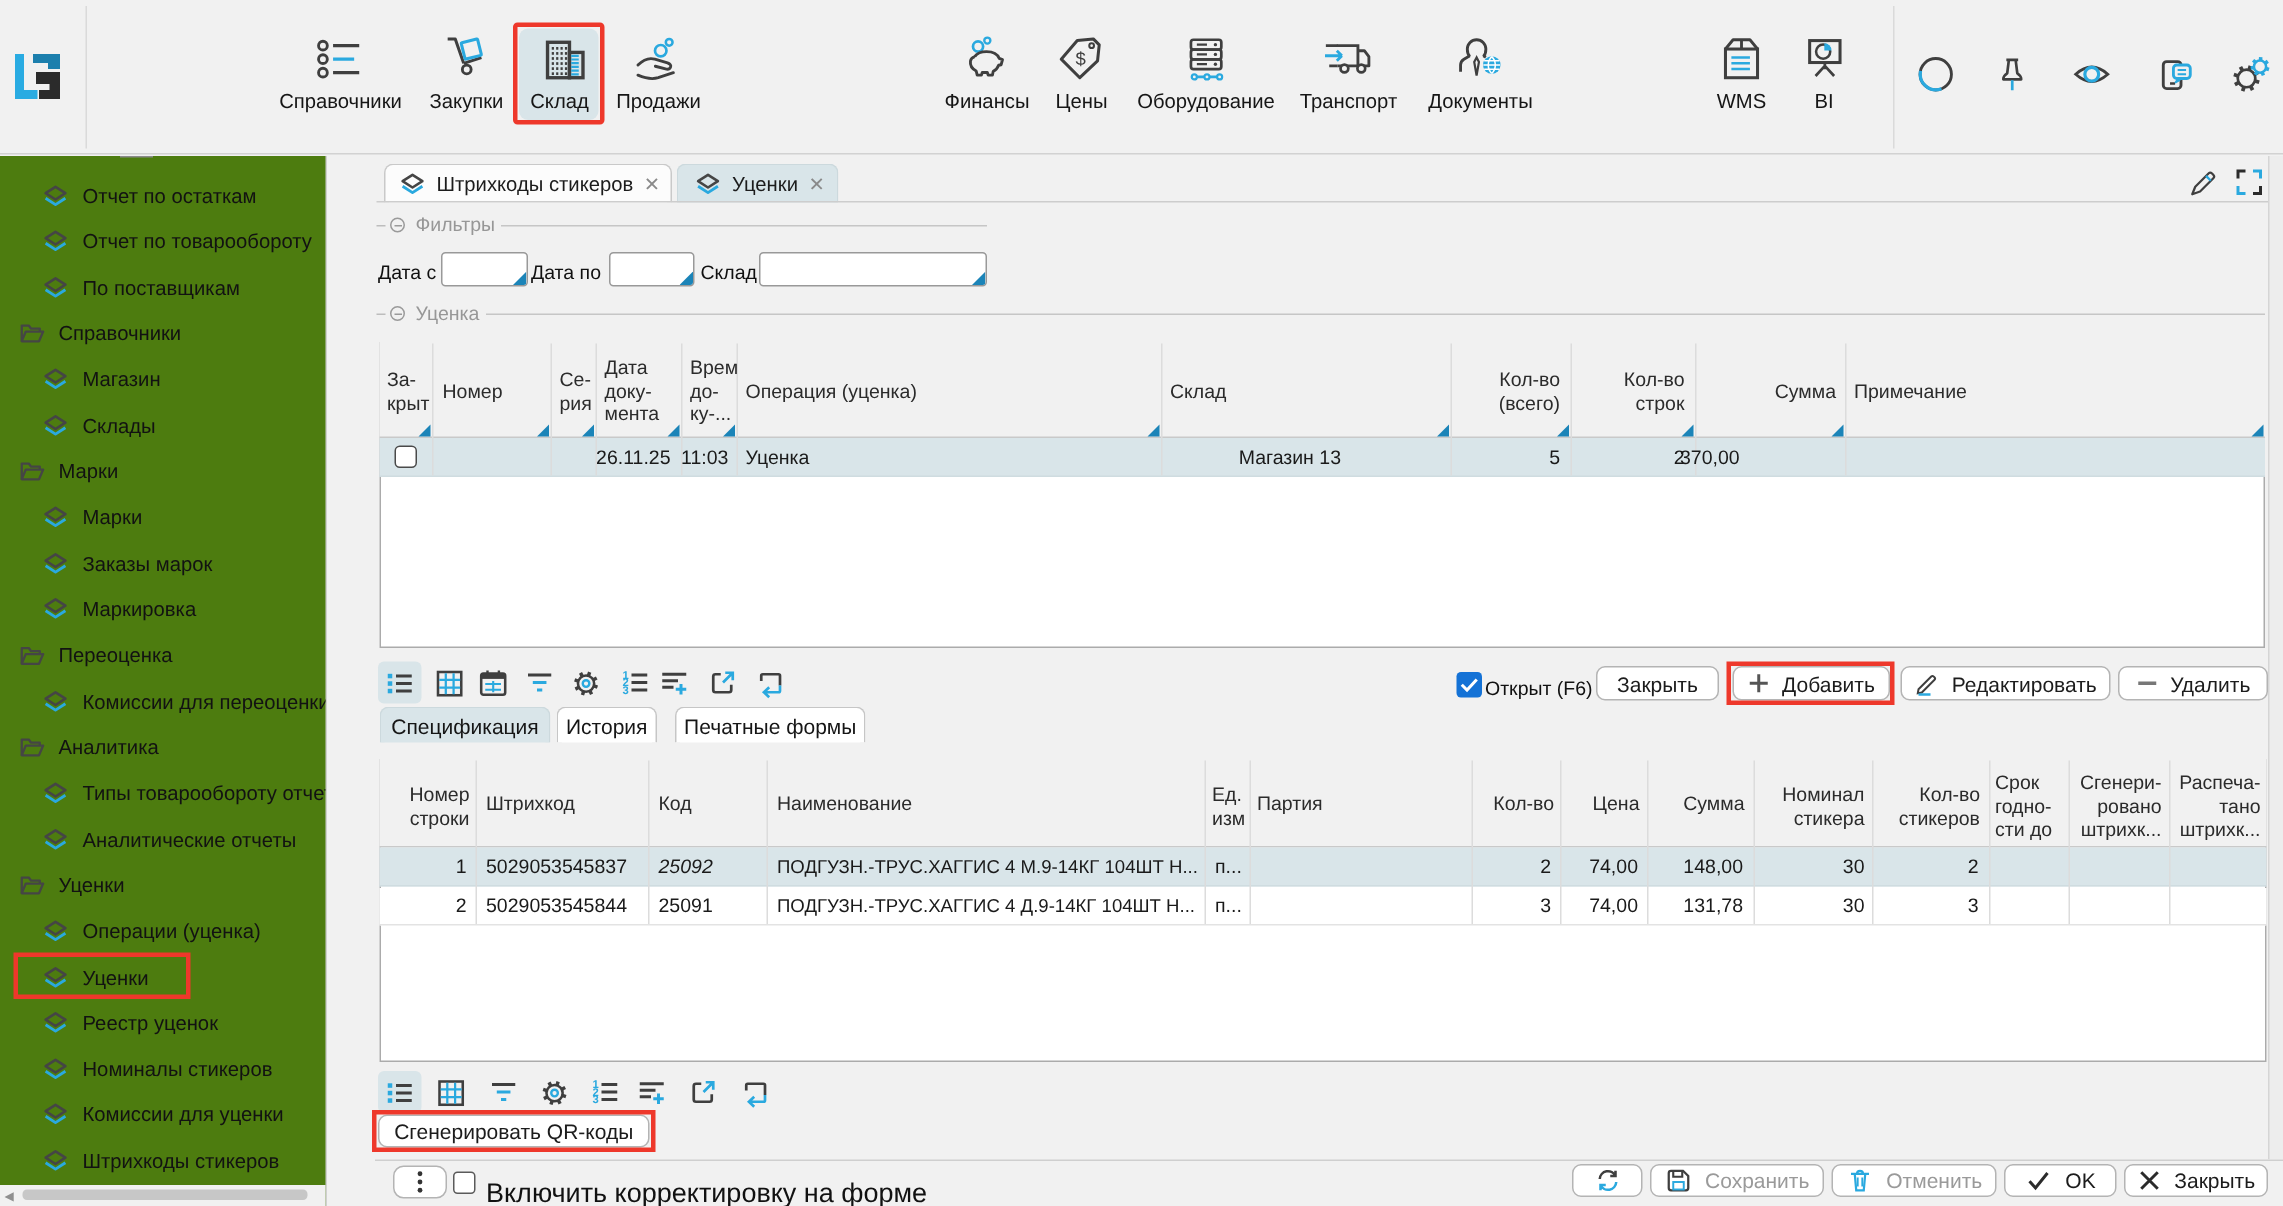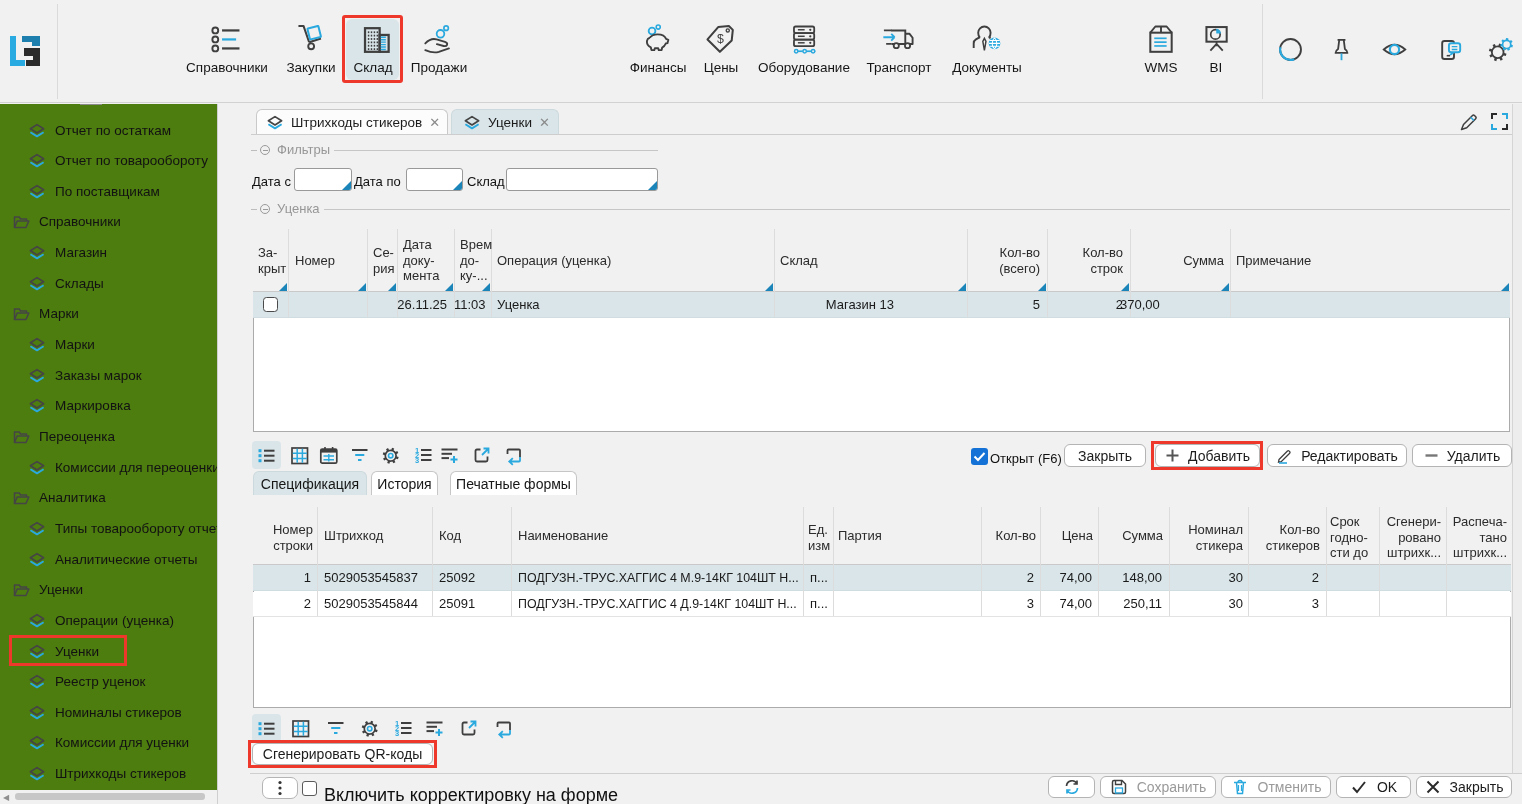--- a/index.html
+++ b/index.html
@@ -547,32 +547,32 @@
 <div class="hdrcell" style="left:1102px;top:528px;width:61px;text-align:right;line-height:15.6px">Сумма</div>
 <div class="hdrcell" style="left:1173px;top:522px;width:70px;text-align:right;line-height:15.6px">Номинал<br>стикера</div>
 <div class="hdrcell" style="left:1252px;top:522px;width:68px;text-align:right;line-height:15.6px">Кол-во<br>стикеров</div>
 <div class="hdrcell" style="left:1330px;top:514px;width:46px;text-align:left;line-height:15.6px">Срок<br>годно-<br>сти до</div>
 <div class="hdrcell" style="left:1383px;top:514px;width:58px;text-align:right;line-height:15.6px">Сгенери-<br>ровано<br>штрихк...</div>
 <div class="hdrcell" style="left:1450px;top:514px;width:57px;text-align:right;line-height:15.6px">Распеча-<br>тано<br>штрихк...</div>
 <div class="cell" style="left:253px;top:565px;width:64px;text-align:right;padding-right:6px;">1</div>
 <div class="cell" style="left:253px;top:591px;width:64px;text-align:right;padding-right:6px;">2</div>
 <div class="cell" style="left:317px;top:565px;width:115px;text-align:left;padding-left:7px;">5029053545837</div>
 <div class="cell" style="left:317px;top:591px;width:115px;text-align:left;padding-left:7px;">5029053545844</div>
-<div class="cell" style="left:432px;top:565px;width:79px;text-align:left;padding-left:7px;">25092</div>
+<div class="cell" style="left:432px;top:565px;width:79px;text-align:left;padding-left:7px;font-style:italic;">25092</div>
 <div class="cell" style="left:432px;top:591px;width:79px;text-align:left;padding-left:7px;">25091</div>
 <div class="cell" style="left:511px;top:565px;width:292px;text-align:left;padding-left:7px;font-size:12.4px;">ПОДГУЗН.-ТРУС.ХАГГИС 4 М.9-14КГ 104ШТ Н...</div>
 <div class="cell" style="left:511px;top:591px;width:292px;text-align:left;padding-left:7px;font-size:12.4px;">ПОДГУЗН.-ТРУС.ХАГГИС 4 Д.9-14КГ 104ШТ Н...</div>
 <div class="cell" style="left:803px;top:565px;width:31px;text-align:left;padding-left:7px;">п...</div>
 <div class="cell" style="left:803px;top:591px;width:31px;text-align:left;padding-left:7px;">п...</div>
 <div class="cell" style="left:981px;top:565px;width:59px;text-align:right;padding-right:6px;">2</div>
 <div class="cell" style="left:981px;top:591px;width:59px;text-align:right;padding-right:6px;">3</div>
 <div class="cell" style="left:1040px;top:565px;width:58px;text-align:right;padding-right:6px;">74,00</div>
 <div class="cell" style="left:1040px;top:591px;width:58px;text-align:right;padding-right:6px;">74,00</div>
 <div class="cell" style="left:1098px;top:565px;width:70px;text-align:right;padding-right:6px;">148,00</div>
-<div class="cell" style="left:1098px;top:591px;width:70px;text-align:right;padding-right:6px;">250,11</div>
+<div class="cell" style="left:1098px;top:591px;width:70px;text-align:right;padding-right:6px;">131,78</div>
 <div class="cell" style="left:1169px;top:565px;width:80px;text-align:right;padding-right:6px;">30</div>
 <div class="cell" style="left:1169px;top:591px;width:80px;text-align:right;padding-right:6px;">30</div>
 <div class="cell" style="left:1248px;top:565px;width:77px;text-align:right;padding-right:6px;">2</div>
 <div class="cell" style="left:1248px;top:591px;width:77px;text-align:right;padding-right:6px;">3</div>
 <div class="tbtn" style="left:252px;top:714px;background:#d9e5e9;border-radius:4px;">
     <svg width="21" height="21" viewBox="0 0 21 21" style="">
       <rect x="2.5" y="4.2" width="3" height="3" fill="#2aa9df"></rect>
       <line x1="8" y1="5.7" x2="18.5" y2="5.7" stroke="#3f3f3f" stroke-width="2"></line>
       <rect x="2.5" y="9.2" width="3" height="3" fill="#2aa9df"></rect>
       <line x1="8" y1="10.7" x2="18.5" y2="10.7" stroke="#3f3f3f" stroke-width="2"></line>

